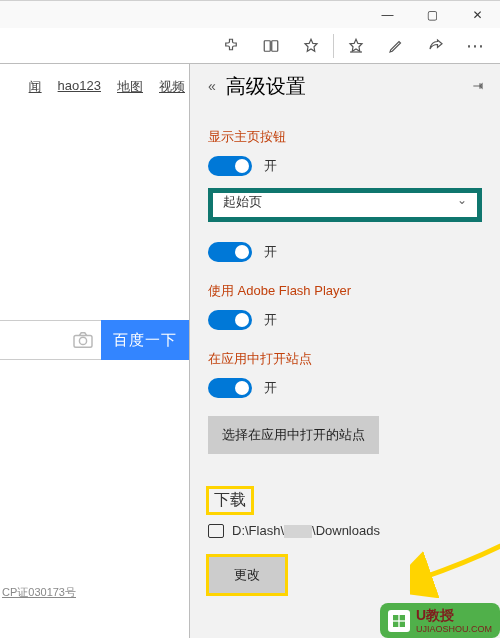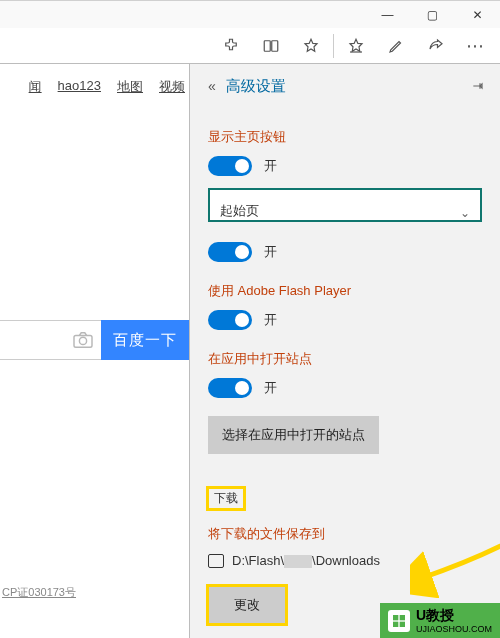--- a/index.html
+++ b/index.html
@@ -136,22 +136,22 @@
     display: flex;
     align-items: center;
     height: 44px;
     gap: 10px;
   }
   .back-btn {
     font-size: 14px;
     color: #555;
   }
   .settings-title {
-    font-size: 15px;
-    color: #0369a1;
+    font-size: 20px;
+    color: #000000;
   }
   .pin-icon {
     position: absolute;
     right: 14px;
     top: 14px;
   }
 
   .section {
     margin-top: 20px;
   }
@@ -181,24 +181,24 @@
     width: 14px;
     height: 14px;
     background: #fff;
     border-radius: 50%;
   }
   .toggle-label { font-size: 13px; color: #333; }
 
   .select-box {
     margin-top: 12px;
     height: 34px;
-    border: 2px solid #0f766e;
+    border: 5px solid #0f766e;
     background: #fff;
     display: flex;
-    align-items: flex-end;
+    align-items: flex-start;
     justify-content: space-between;
     padding: 0 10px;
     width: 274px;
     font-size: 13px;
     color: #333;
   }
   .chev-down {
     font-size: 12px;
     color: #666;
   }
@@ -206,21 +206,21 @@
   .gray-btn {
     display: inline-block;
     background: #ccc;
     color: #222;
     padding: 10px 14px;
     font-size: 13px;
     margin-top: 18px;
   }
 
   .section-heading {
-    font-size: 12px;
+    font-size: 16px;
     color: #333;
     margin-top: 34px;
   }
 
   .path-row {
     display: flex;
     align-items: center;
     gap: 8px;
     margin-top: 10px;
     font-size: 13px;
@@ -260,27 +260,28 @@
     height: 70px;
     pointer-events: none;
   }
 
   
   .watermark {
     position: absolute;
     right: 0;
     bottom: 0;
     background: #50b04a;
-    color: #000000;
+    color: #7f1d1d;
     font-size: 14px;
     padding: 4px 8px;
     display: flex;
     align-items: center;
     gap: 6px;
     font-weight: bold;
+    border-radius: 8px;
   }
   .watermark small {
     font-size: 9px;
     font-weight: normal;
     display: block;
     line-height: 1;
   }
   .watermark-logo {
     width: 22px;
     height: 22px;
@@ -411,21 +412,20 @@
       <div class="toggle-row">
         <div class="toggle"></div>
         <span class="toggle-label">开</span>
       </div>
       <div class="gray-btn">选择在应用中打开的站点</div>
     </div>
 
     
     <div class="section-heading hl hl-heading">下载</div>
 
-    <div class="section-label" style="margin-top:16px;">将下载的文件保存到</div>
     <div class="path-row">
       <span class="folder-icon"></span>
       <span>
         <span>D:\Flash\</span><span class="path-blur"></span><span>\Downloads</span>
       </span>
     </div>
     <div class="gray-btn hl" style="padding:10px 26px;">更改</div>
 
     
     

